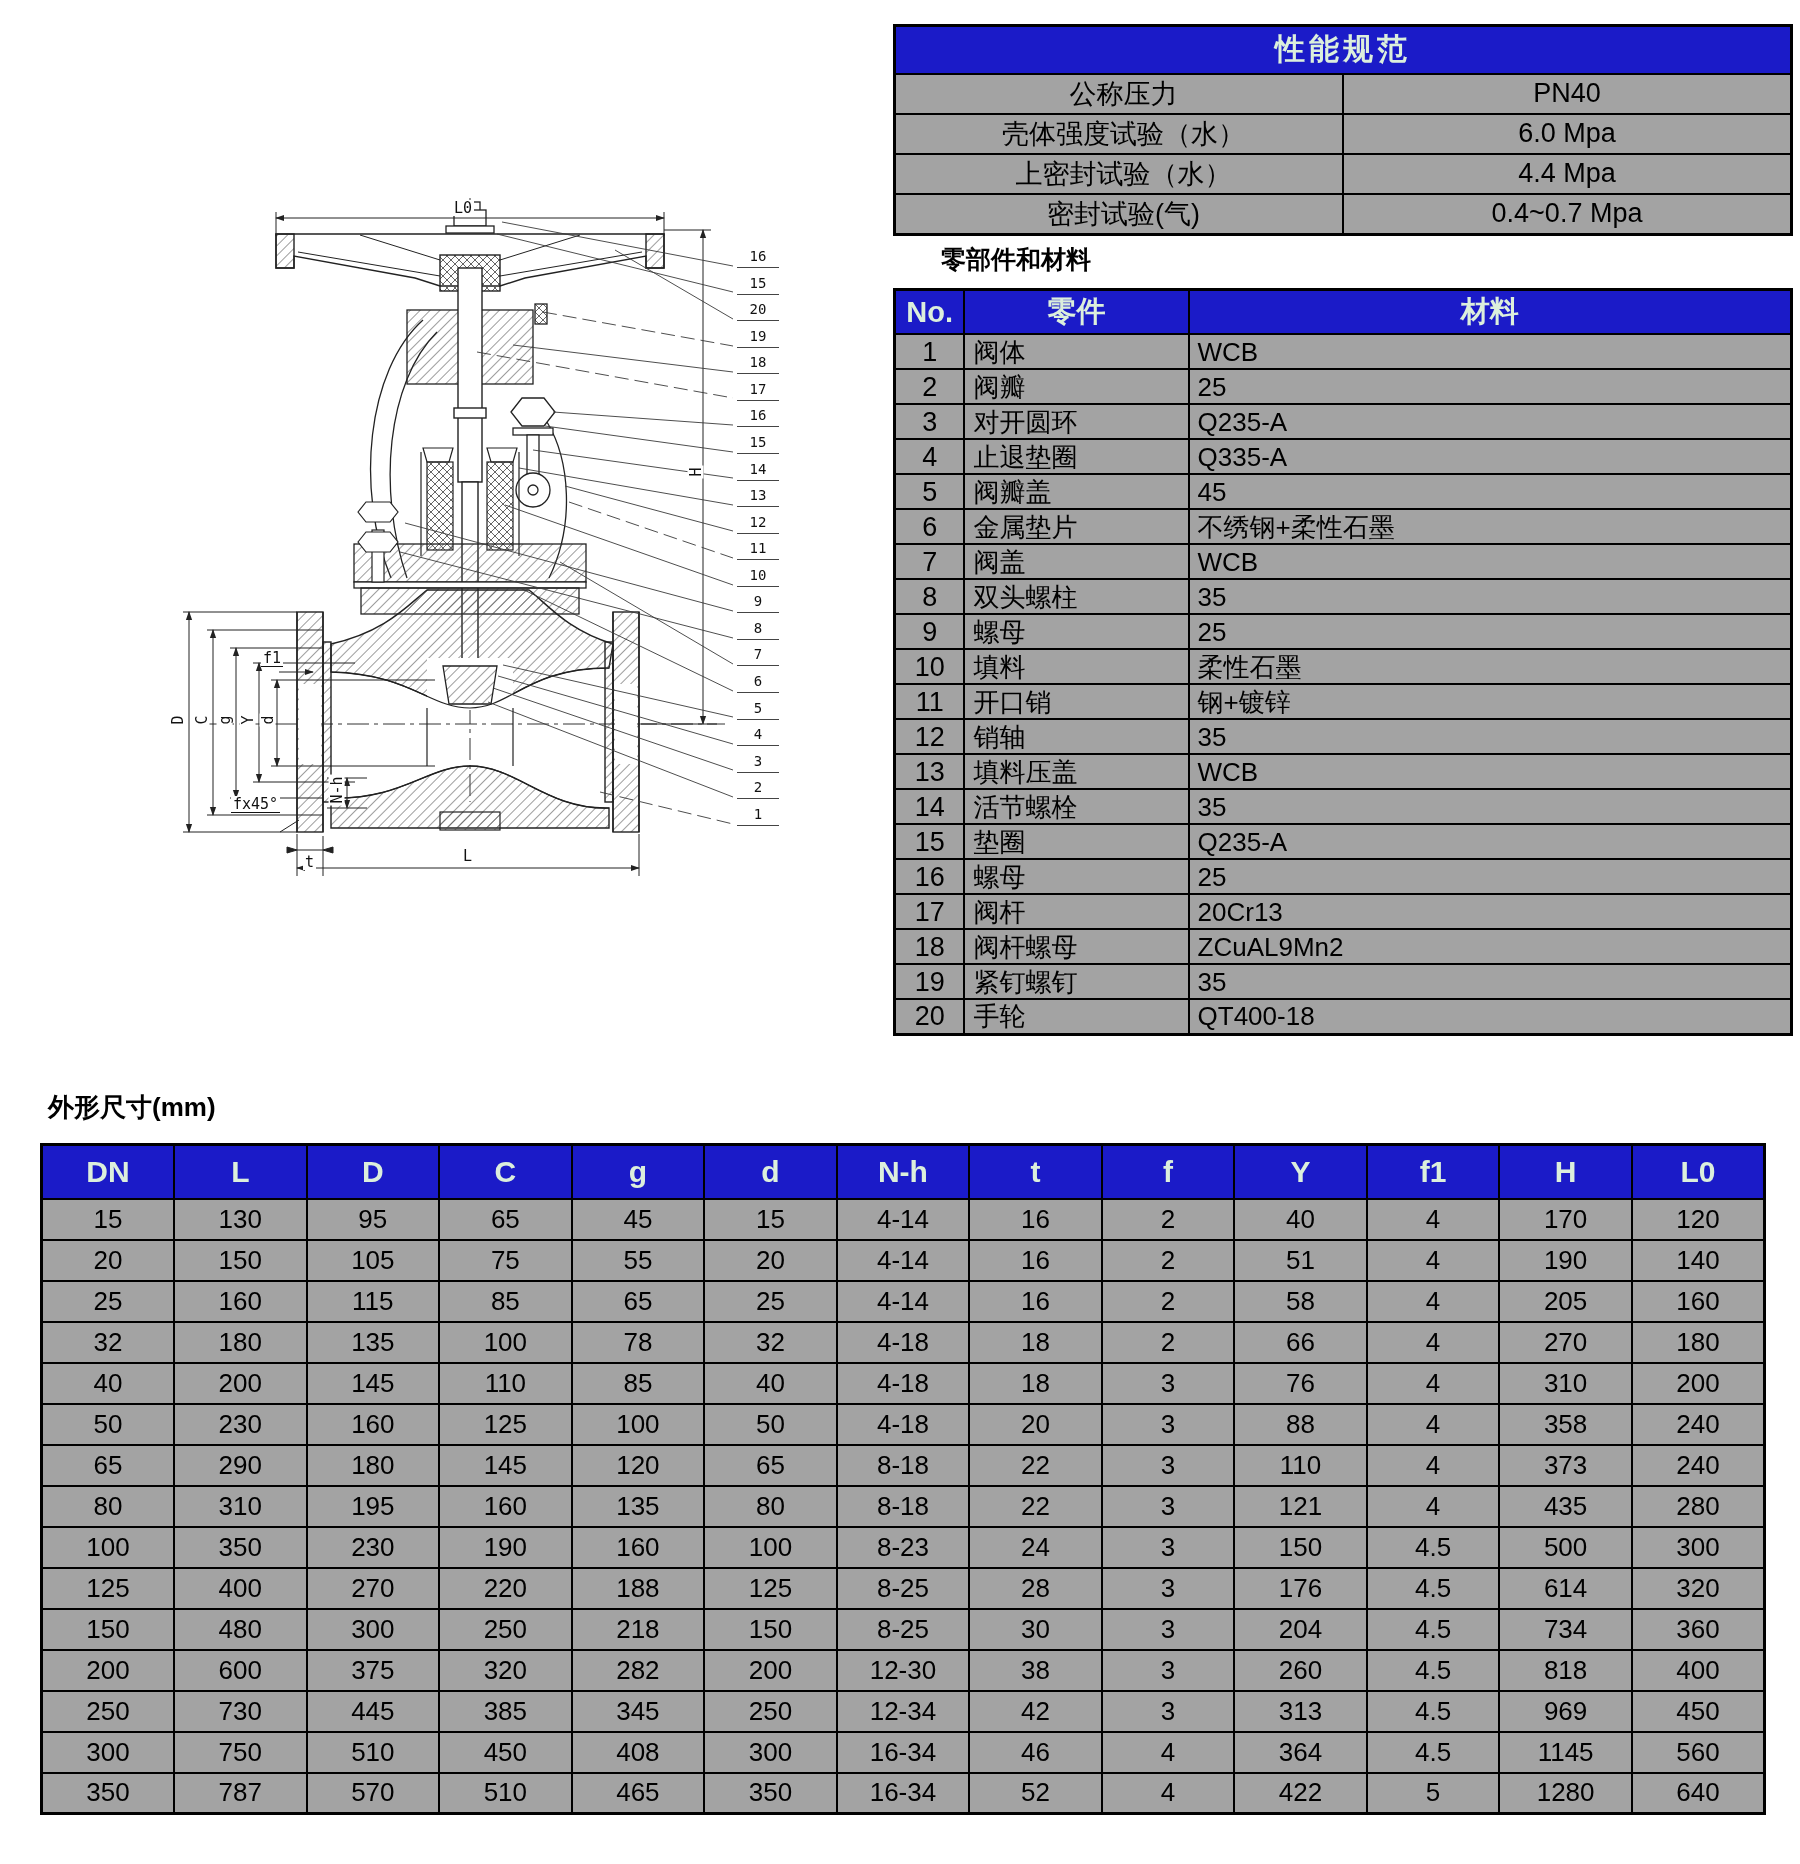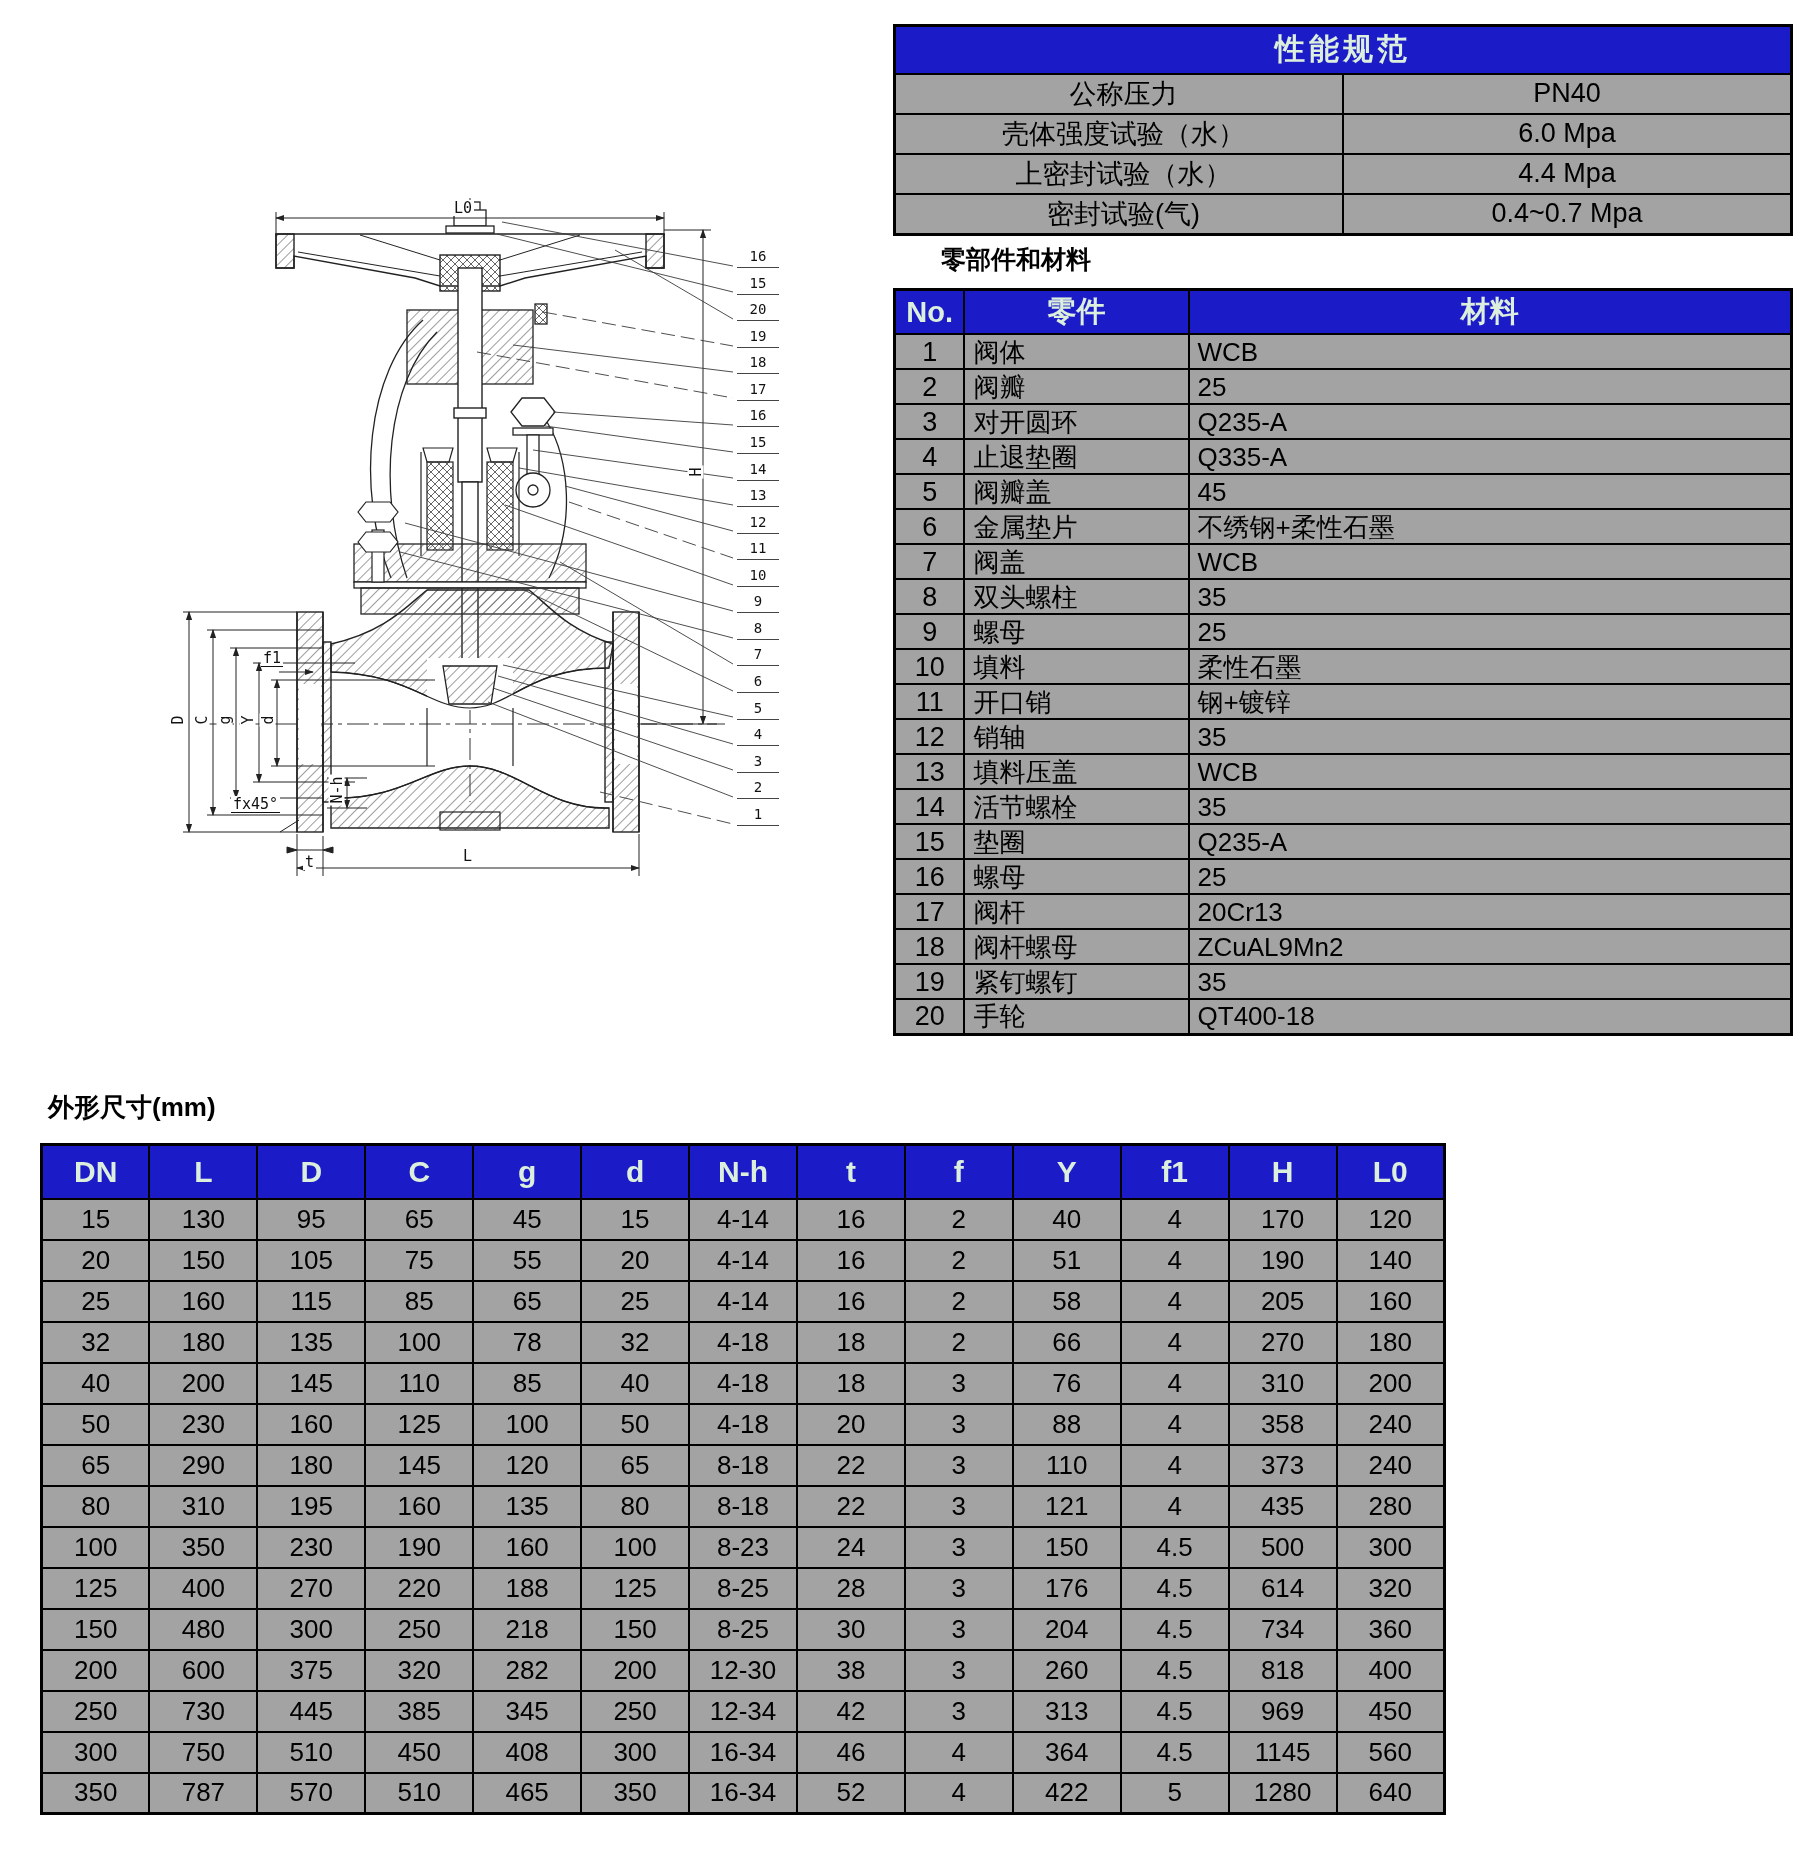--- a/index.html
+++ b/index.html
@@ -27,21 +27,21 @@
 
   .parts-title{left:893px;top:243px;font-size:25px;font-weight:bold;position:absolute;margin-left:48px;}
   .parts-table{left:893px;top:288px;width:900px;position:absolute;}
   .parts-table th{height:40px;font-size:29px;}
   .parts-table td{height:35px;font-size:26px;line-height:30px;}
   .parts-table td:nth-child(1){text-align:center;font-size:27px;}
   .parts-table td:nth-child(2){text-align:left;padding-left:8px;}
   .parts-table td:nth-child(3){text-align:left;padding-left:8px;}
 
   .dims-title{left:48px;top:1090px;font-size:26px;font-weight:bold;position:absolute;}
-  .dims-table{left:40px;top:1143px;width:1406px;position:absolute;table-layout:fixed;}
+  .dims-table{left:40px;top:1143px;width:1726px;position:absolute;table-layout:fixed;}
   .dims-table th{height:54px;font-size:30px;}
   .dims-table td{height:41px;font-size:26px;text-align:center;}
 
   
   .drawing{left:55px;top:160px;width:740px;height:815px;position:absolute;}
   .drawing svg{position:absolute;left:0;top:0;}
   .callouts{
     position:absolute;left:682px;top:88px;height:578px;width:46px;
     display:flex;flex-direction:column;justify-content:space-between;
   }

